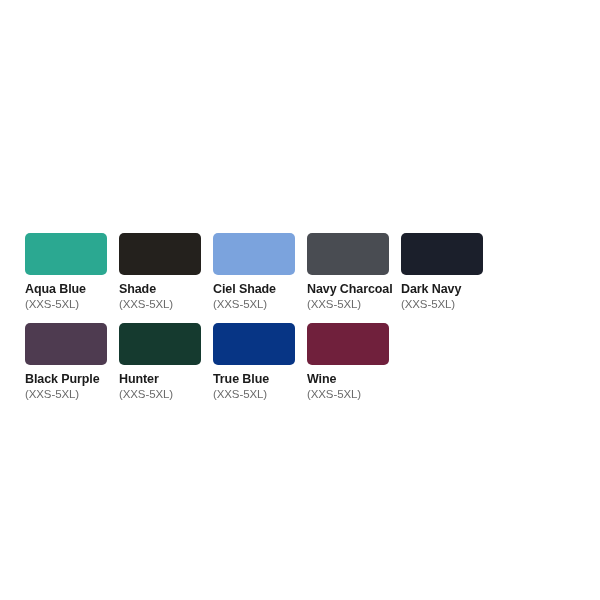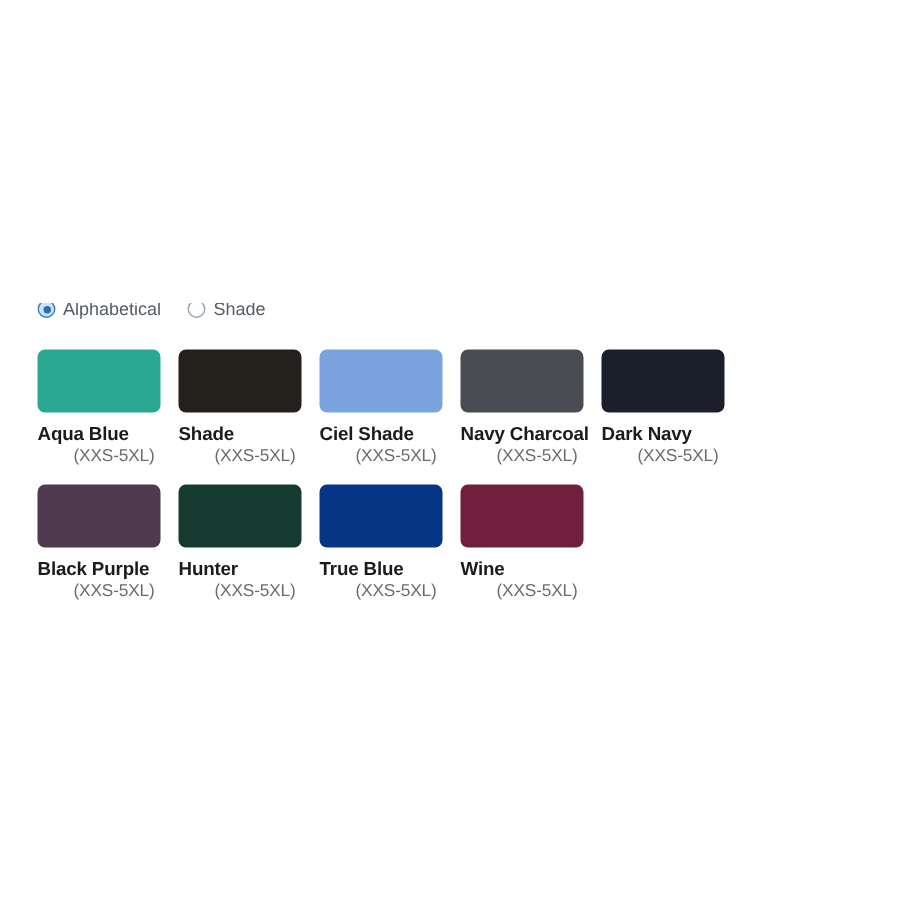--- a/index.html
+++ b/index.html
@@ -108,38 +108,27 @@
     white-space: nowrap;
     letter-spacing: -0.1px;
   }
   .chip-sizes {
     margin-top: 1px;
     font-size: 11.5px;
     color: #6b6b6b;
     line-height: 14px;
     white-space: nowrap;
     letter-spacing: -0.1px;
-    margin-left: 24px;
   }
 </style>
 </head>
 <body>
 
 <div id="app">
 
-  <div class="sort-row" id="sort-row">
-      <div class="sort-option">
-        <span class="radio checked"></span>
-        <span class="sort-label">Alphabetical</span>
-      </div>
-      <div class="sort-option">
-        <span class="radio"></span>
-        <span class="sort-label">Shade</span>
-      </div>
-    </div>
 
   <div class="swatch-grid" id="swatch-grid">
       <div class="swatch-cell">
         <span class="chip" style="background: rgb(43, 168, 145);"></span>
         <div class="chip-name">Aqua Blue</div>
         <div class="chip-sizes">(XXS-5XL)</div>
       </div>
       <div class="swatch-cell">
         <span class="chip" style="background: rgb(36, 33, 29);"></span>
         <div class="chip-name">Shade</div>

